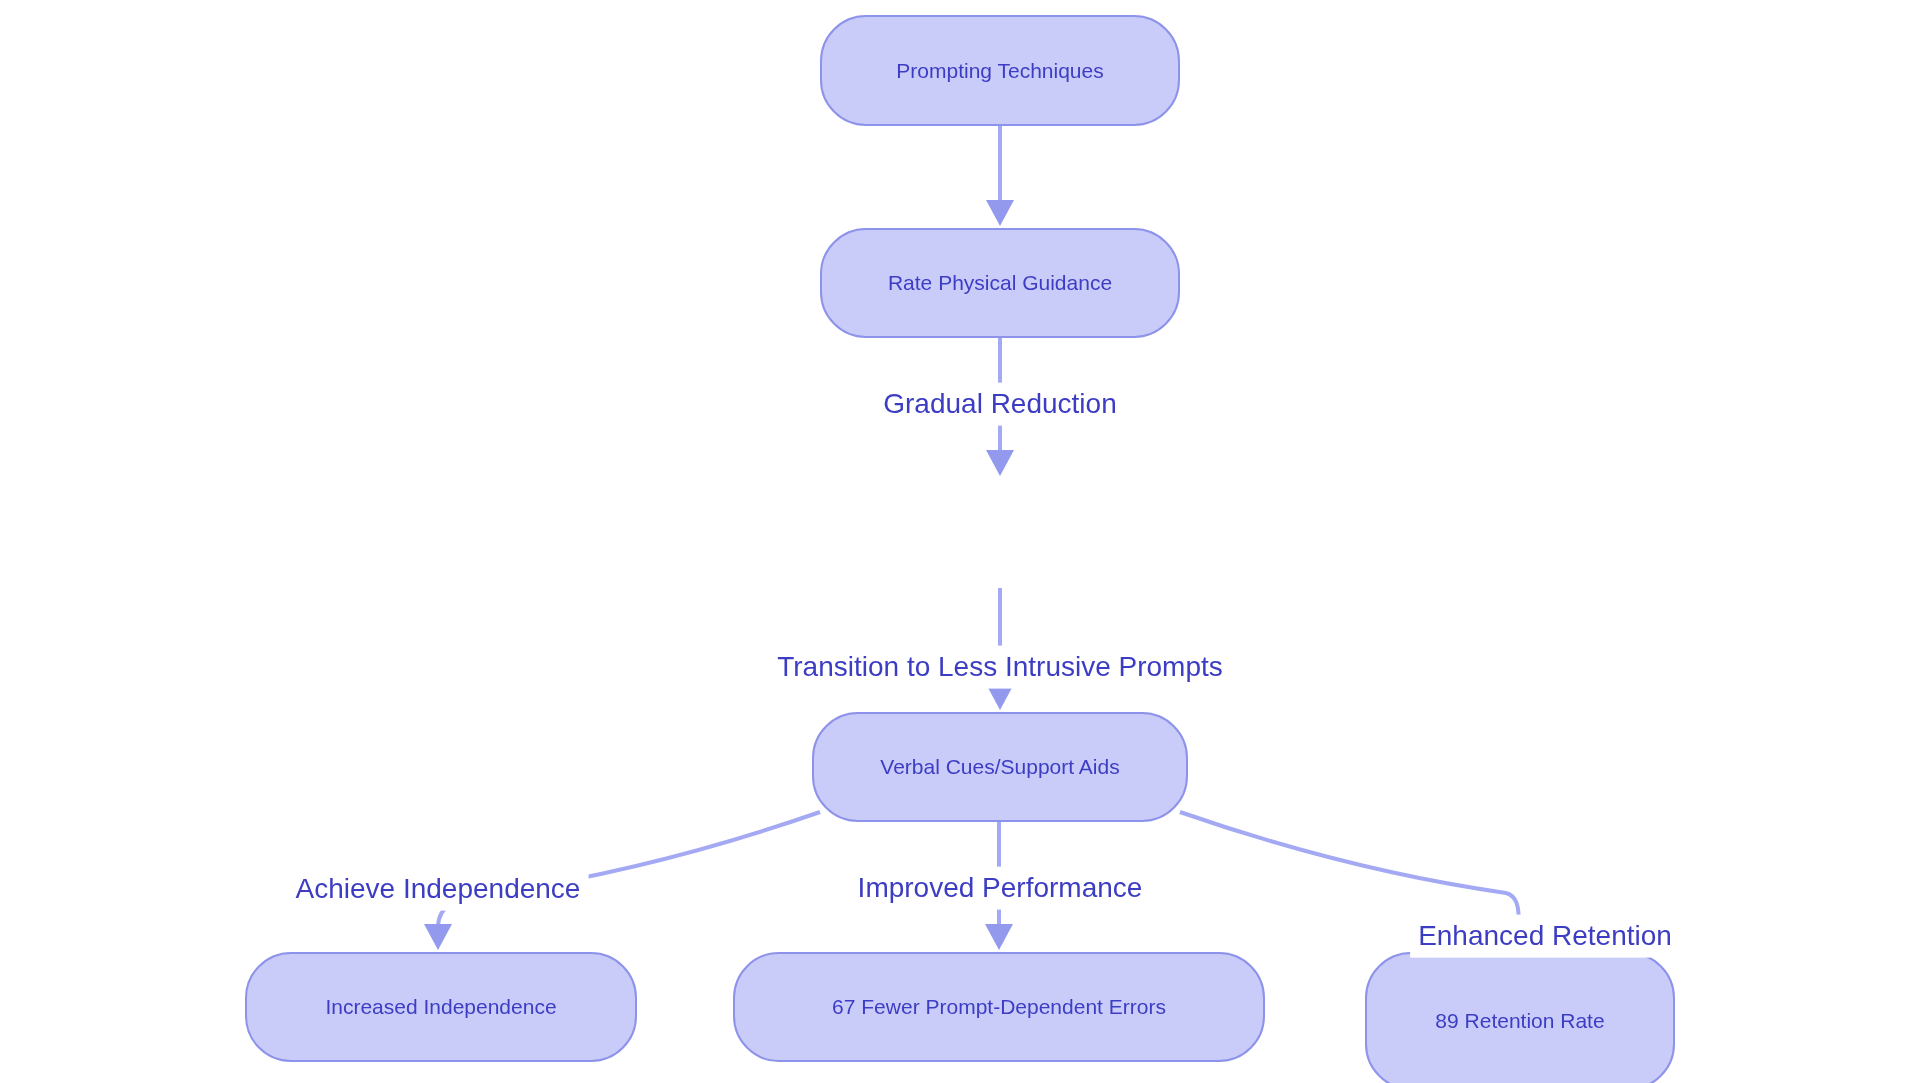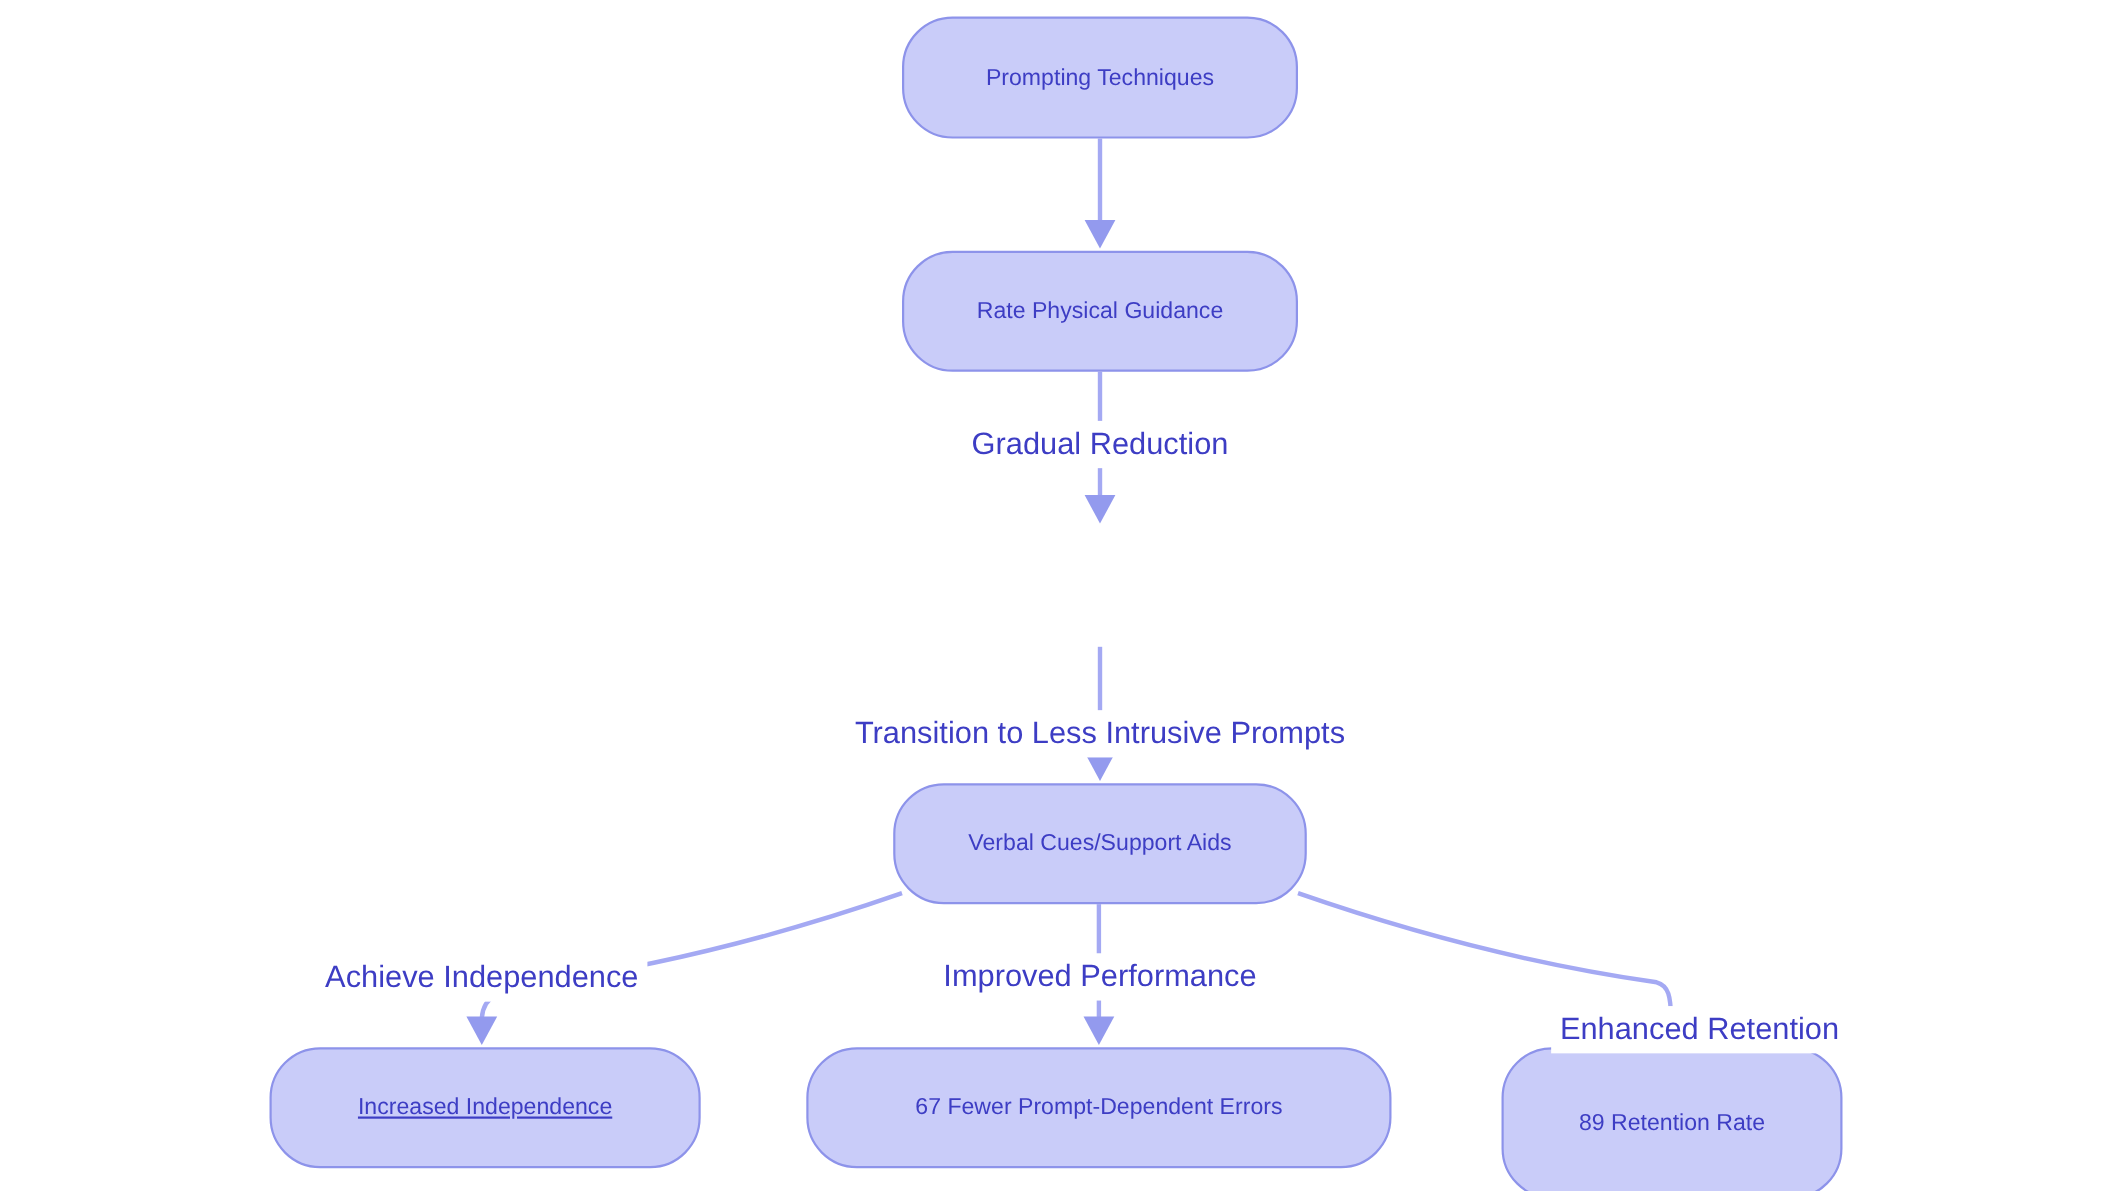--- a/index.html
+++ b/index.html
@@ -98,21 +98,21 @@
 
   <div class="node" style="left:820px; top:228px; width:360px; height:110px;">
     <span>Rate Physical Guidance</span>
   </div>
 
 
   <div class="node" style="left:812px; top:712px; width:376px; height:110px;">
     <span>Verbal Cues/Support Aids</span>
   </div>
 
-  <div class="node" style="left:245px; top:952px; width:392px; height:110px;text-decoration:underline;">
+  <div class="node" style="left:245px; top:952px; width:392px; height:110px;">
     <span>Increased Independence</span>
   </div>
 
   <div class="node" style="left:733px; top:952px; width:532px; height:110px;">
     <span>67 Fewer Prompt-Dependent Errors</span>
   </div>
 
   <div class="node" style="left:1365px; top:952px; width:310px; height:138px;">
     <span>89 Retention Rate</span>
   </div>

